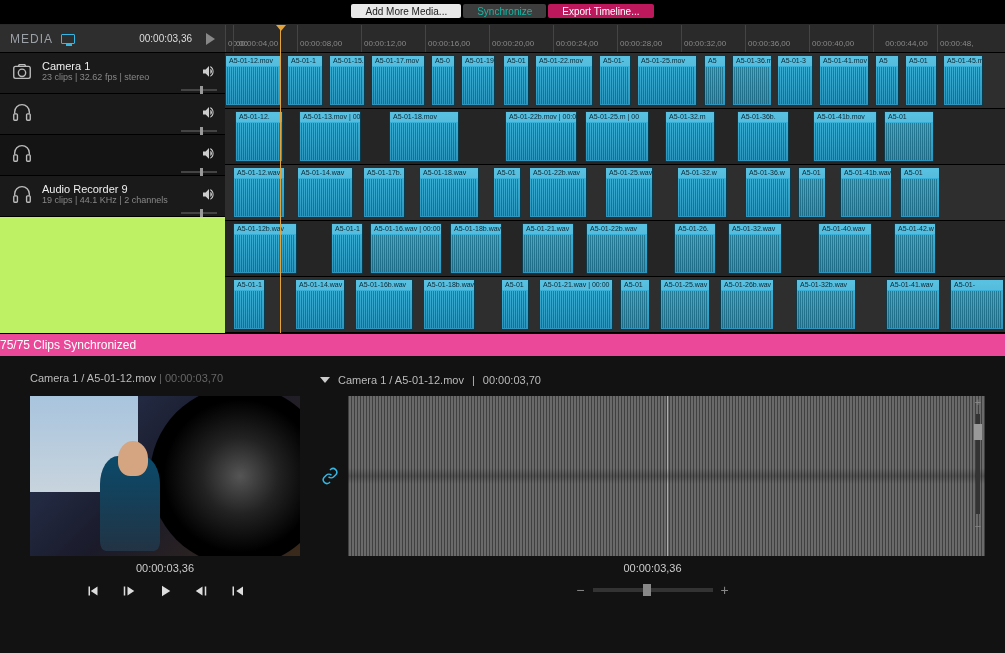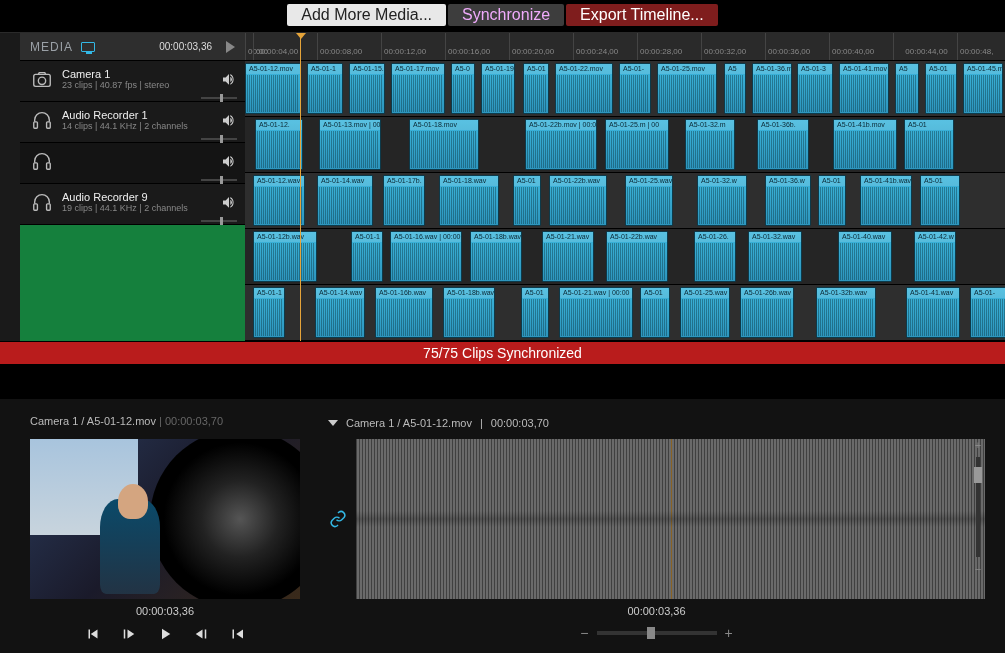--- a/index.html
+++ b/index.html
@@ -17,47 +17,46 @@
   
   .topbar {
     display: flex;
     justify-content: center;
     align-items: center;
     padding: 4px 0 6px;
     gap: 2px;
     background: #000;
   }
   .topbar button {
-    height: 22px;
+    height: 14px;
     padding: 0 14px;
-    font-size: 16px;
+    font-size: 10px;
     border: none;
     cursor: pointer;
     border-radius: 2px;
   }
   .btn-white { background: #e8e8e8; color: #222; }
-  .btn-gray  { background: #3d3d3d; color: #f0abfc; text-align: center; }
-  .btn-orange{ background: #7f1d1d; color: #fff; }
+  .btn-gray  { background: #3d3d3d; color: #14b8a6; text-align: center; }
+  .btn-orange{ background: #be185d; color: #fff; }
 
   
   .tracks-area {
     display: flex;
     background: #1a1a1a;
     border-top: 1px solid #2a2a2a;
     border-bottom: 1px solid #000;
     height: 310px;
     overflow: hidden;
   }
   .track-headers {
     width: 225px;
     flex-shrink: 0;
-    background: #15803d;
+    background: #bef264;
     display: flex;
     flex-direction: column;
-    margin-left: 20px;
   }
   .media-row {
     height: 28px;
     display: flex;
     align-items: center;
     padding: 0 10px;
     background: #2e2e2e;
     border-bottom: 1px solid #000;
     gap: 8px;
   }
@@ -216,37 +215,36 @@
     background: repeating-linear-gradient(90deg,
       rgba(10,50,60,0.7) 0, rgba(10,50,60,0.7) 1px,
       transparent 1px, transparent 2px);
     opacity: 0.6;
     margin: 1px;
   }
   .gap { flex-shrink: 0; }
 
   
   .sync-banner {
-    background: #b91c1c;
+    background: #ec4899;
     color: #fff;
-    font-size: 14px;
-    text-align: center;
+    font-size: 12px;
+    text-align: left;
     height: 22px;
     line-height: 22px;
   }
 
   
   .lower {
     flex: 1;
     display: flex;
     padding: 16px 20px 6px 30px;
-    gap: 28px;
+    gap: 20px;
     background: #121212;
     position: relative;
-    margin-top: 35px;
   }
   .preview-col { width: 270px; display: flex; flex-direction: column; }
   .preview-head { font-size: 11px; color: #bbb; margin-bottom: 8px; height: 16px; }
   .preview-head .tc2 { color: #666; }
   .preview-img {
     width: 270px;
     height: 160px;
     background: linear-gradient(135deg, #2a3a5a 0%, #1a1a2a 50%, #3a2a1a 100%);
     position: relative;
     overflow: hidden;
@@ -375,41 +373,37 @@
         <div class="track-head">
     <span class="track-icon">
             <svg viewBox="0 0 24 24" stroke-width="1.5">
               <rect x="3" y="7" width="18" height="13" rx="2"></rect>
               <circle cx="12" cy="14" r="4"></circle>
               <path d="M8 7l1-2h6l1 2"></path>
             </svg>
           </span>
     <span class="track-text">
       <span class="name">Camera 1</span>
-      <span class="meta">23 clips  |  40.87 fps  |  stereo</span>
+      <span class="meta">23 clips  |  32.62 fps  |  stereo</span>
     </span>
     <span class="vol">
             <svg viewBox="0 0 24 24">
               <path d="M3 9v6h4l5 5V4L7 9H3zm13.5 3a4.5 4.5 0 0 0-2.5-4v8a4.5 4.5 0 0 0 2.5-4zm-2.5-8v2a7 7 0 0 1 0 12v2a9 9 0 0 0 0-16z"></path>
             </svg>
           </span>
     <span class="mini-slider"></span>
   </div>
         <div class="track-head">
     <span class="track-icon">
             <svg viewBox="0 0 24 24" stroke-width="1.5">
               <path d="M4 14v-2a8 8 0 0 1 16 0v2"></path>
               <rect x="3" y="14" width="4" height="7" rx="1"></rect>
               <rect x="17" y="14" width="4" height="7" rx="1"></rect>
             </svg>
           </span>
-    <span class="track-text">
-      <span class="name">Audio Recorder 1</span>
-      <span class="meta">14 clips  |  44.1 KHz  |  2 channels</span>
-    </span>
     <span class="vol">
             <svg viewBox="0 0 24 24">
               <path d="M3 9v6h4l5 5V4L7 9H3zm13.5 3a4.5 4.5 0 0 0-2.5-4v8a4.5 4.5 0 0 0 2.5-4zm-2.5-8v2a7 7 0 0 1 0 12v2a9 9 0 0 0 0-16z"></path>
             </svg>
           </span>
     <span class="mini-slider"></span>
   </div>
         <div class="track-head alt">
     <span class="track-icon">
             <svg viewBox="0 0 24 24" stroke-width="1.5">

